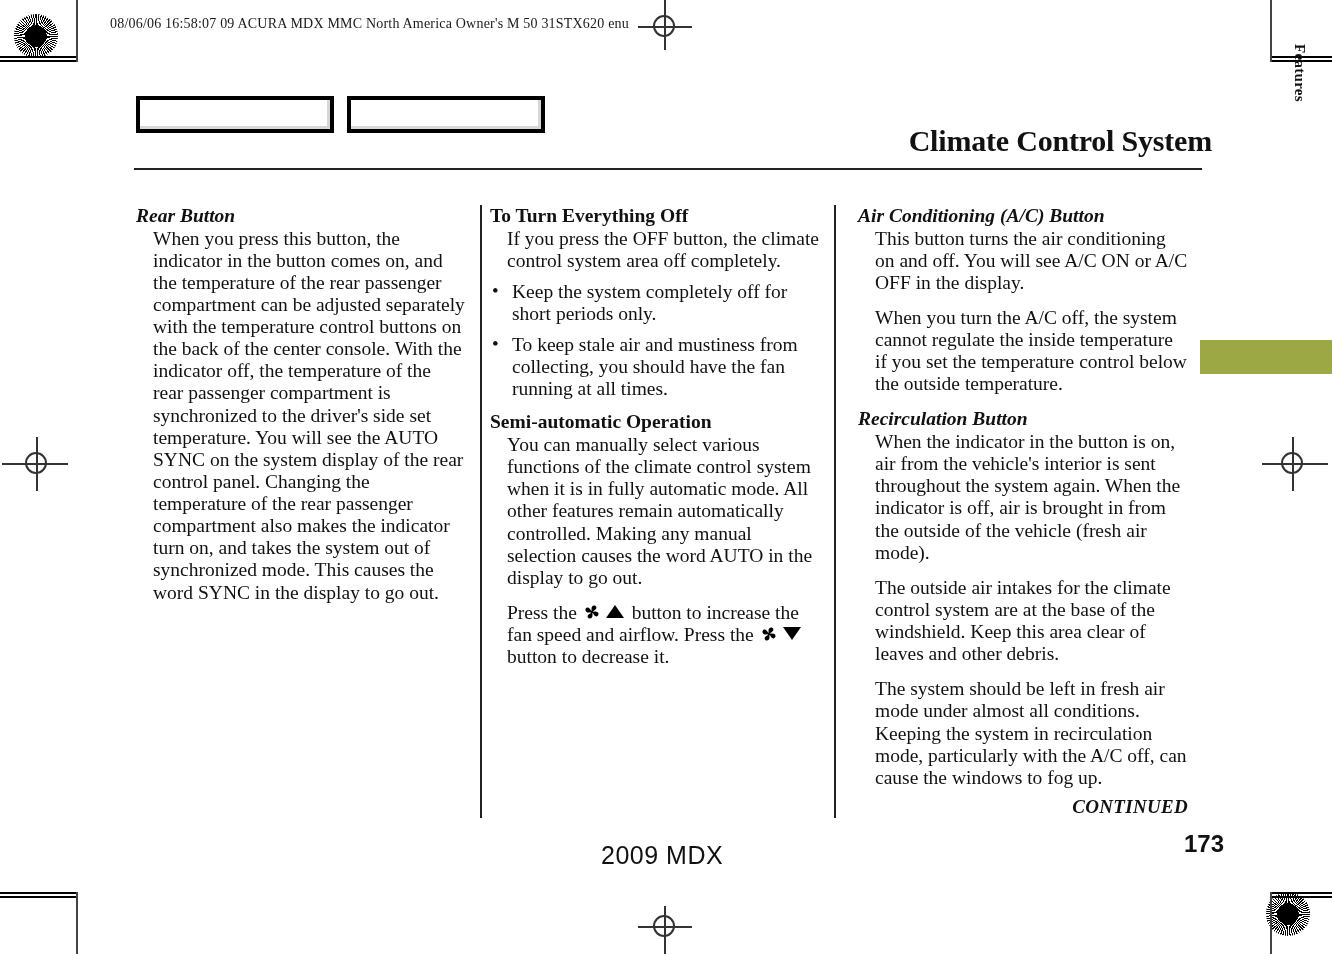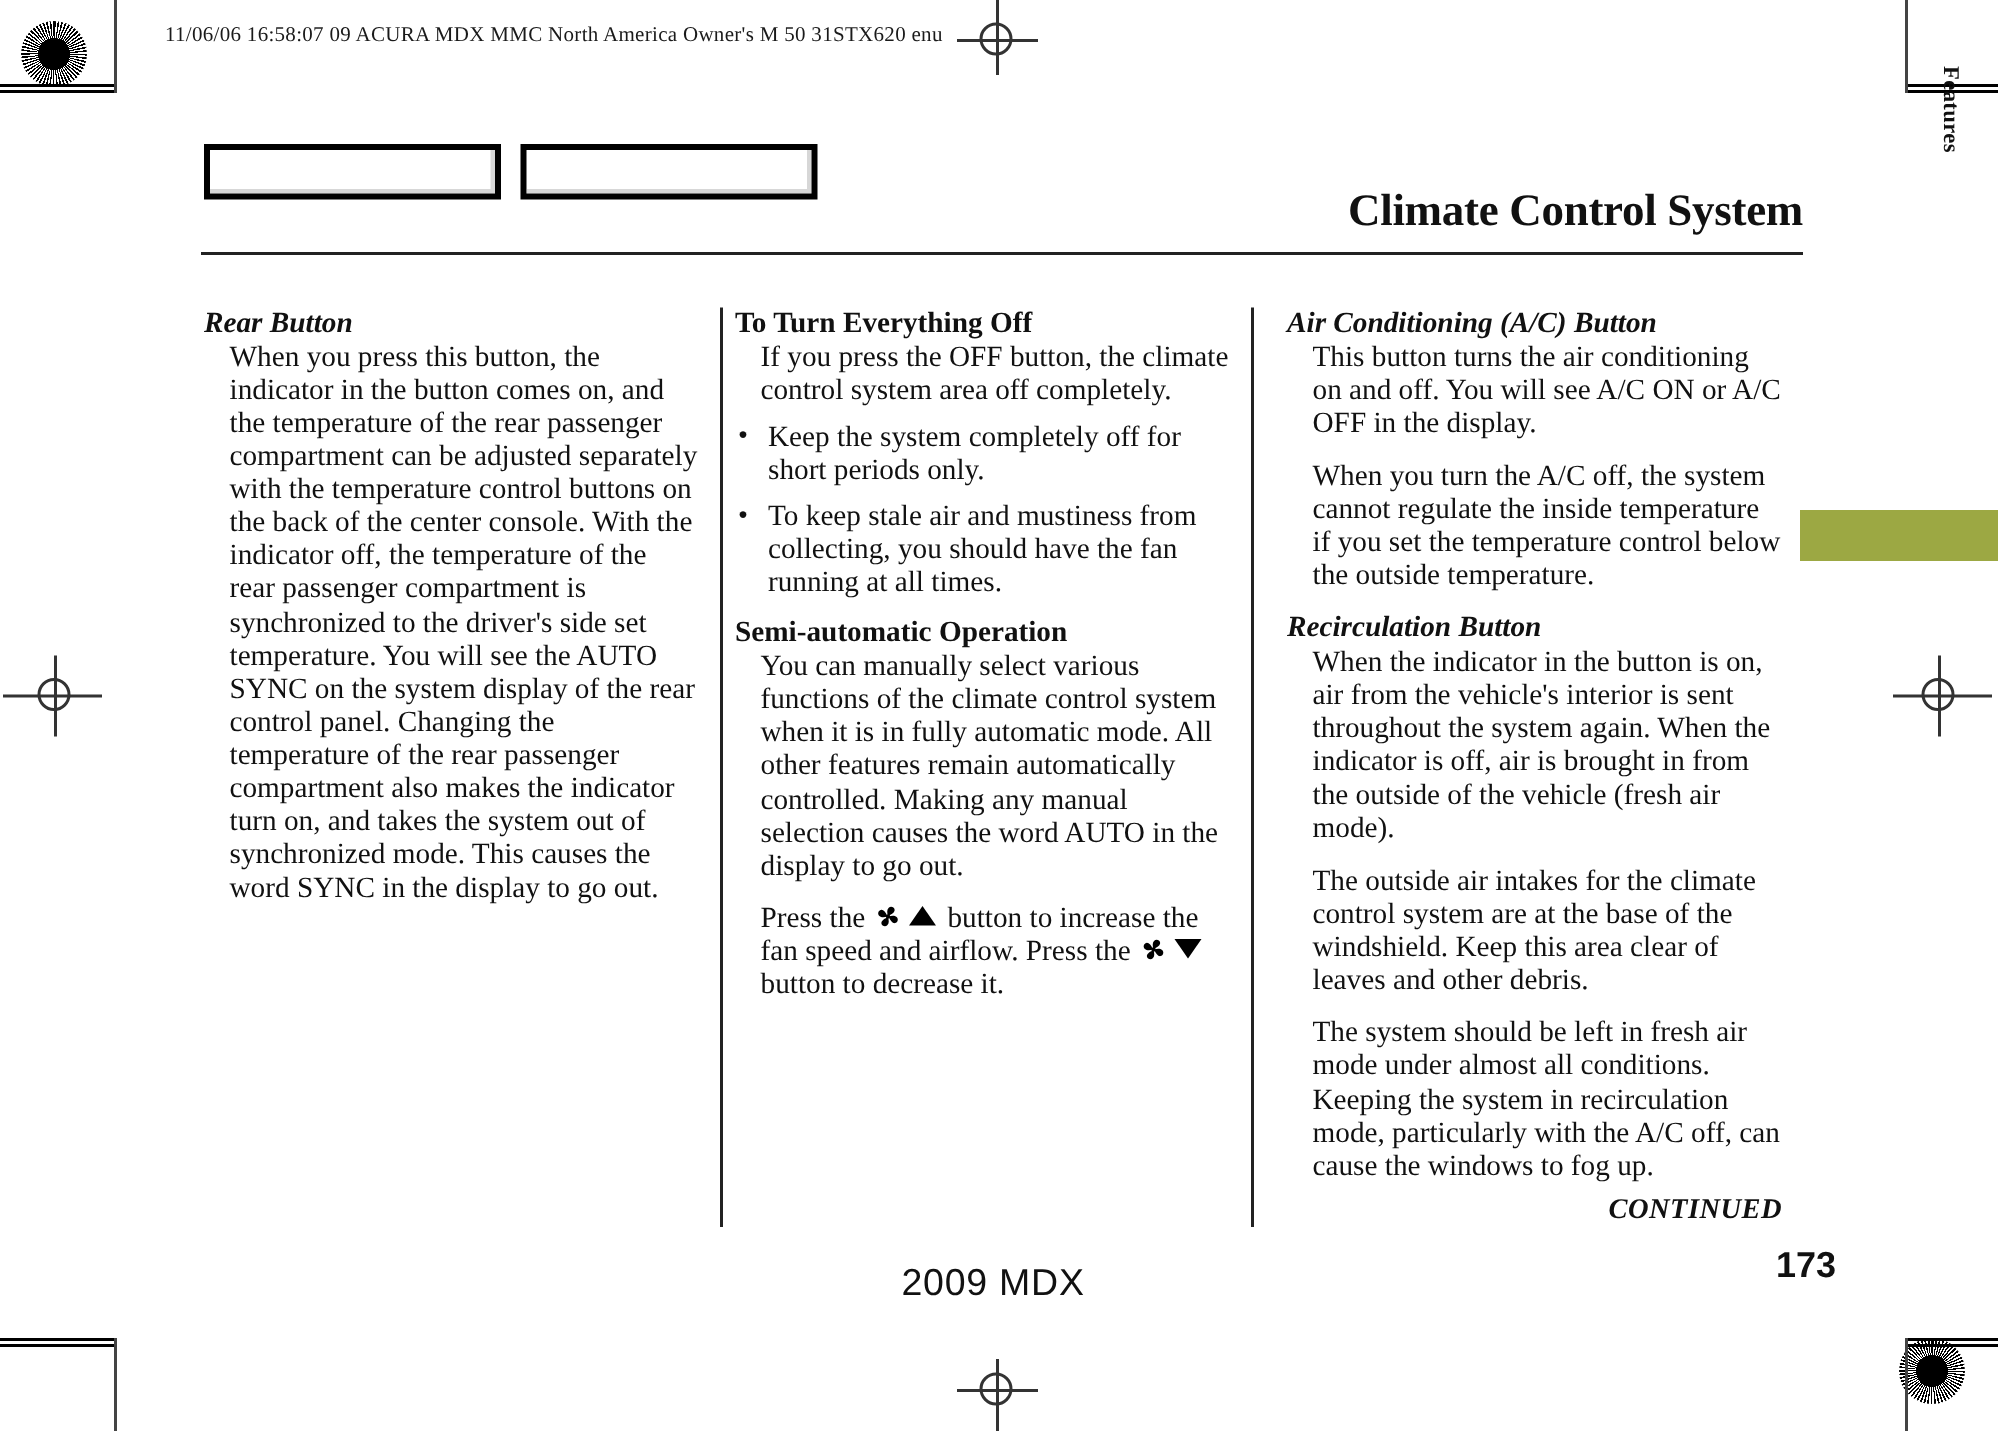--- a/index.html
+++ b/index.html
@@ -118,21 +118,21 @@
     border: 4px solid #000;
     background: #ffffff;
     box-shadow: inset -3px -3px 0 0 #d7d7d7;
   }
   .img-frame.f1 { width: 190px; height: 29px; }
   .img-frame.f2 { width: 190px; height: 29px; }
 
   
   .chapter-title {
     position: absolute;
-    right: 130px;
+    right: 120px;
     top: 124px;
     font-size: 30px;
     font-weight: bold;
     letter-spacing: -0.2px;
     text-align: right;
     white-space: nowrap;
   }
   .title-rule {
     position: absolute;
     left: 134px;
@@ -309,21 +309,21 @@
   <span class="hbar"></span>
     <span class="vbar"></span>
     <span class="ring"></span>
 </div>
 <div class="crosshair ch-bot">
   <span class="hbar"></span>
     <span class="vbar"></span>
     <span class="ring"></span>
 </div>
 
-<div class="prepress-line">11/06/06 16:58:07    09 ACURA MDX MMC North America Owner's M 50 31STX620 enu</div>
+<div class="prepress-line">08/06/06 16:58:07    09 ACURA MDX MMC North America Owner's M 50 31STX620 enu</div>
 
 <div class="frame-row">
   <div class="img-frame f1"></div>
   <div class="img-frame f2"></div>
 </div>
 
 <div class="chapter-title">Climate Control System</div>
 <div class="title-rule"></div>
 
 <div class="columns">

